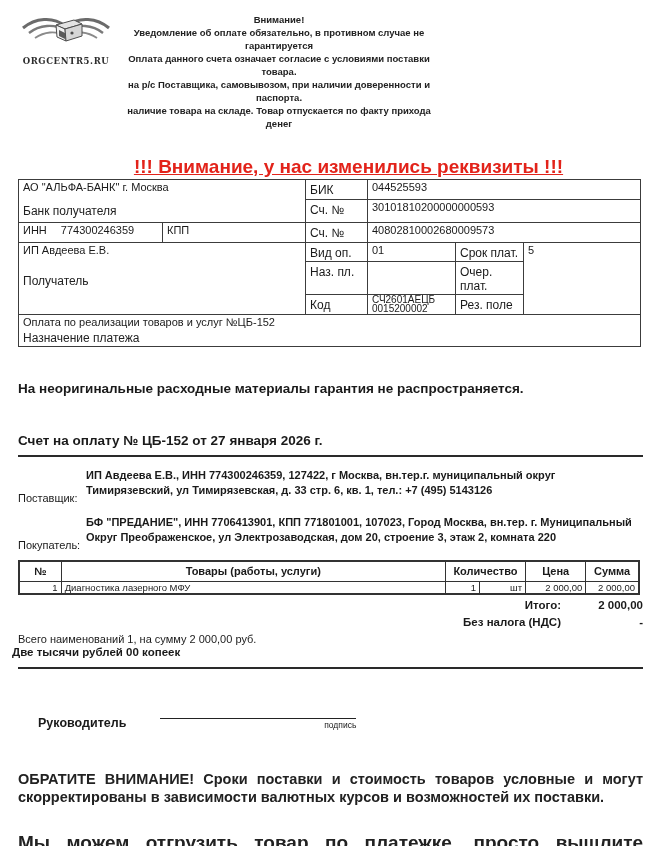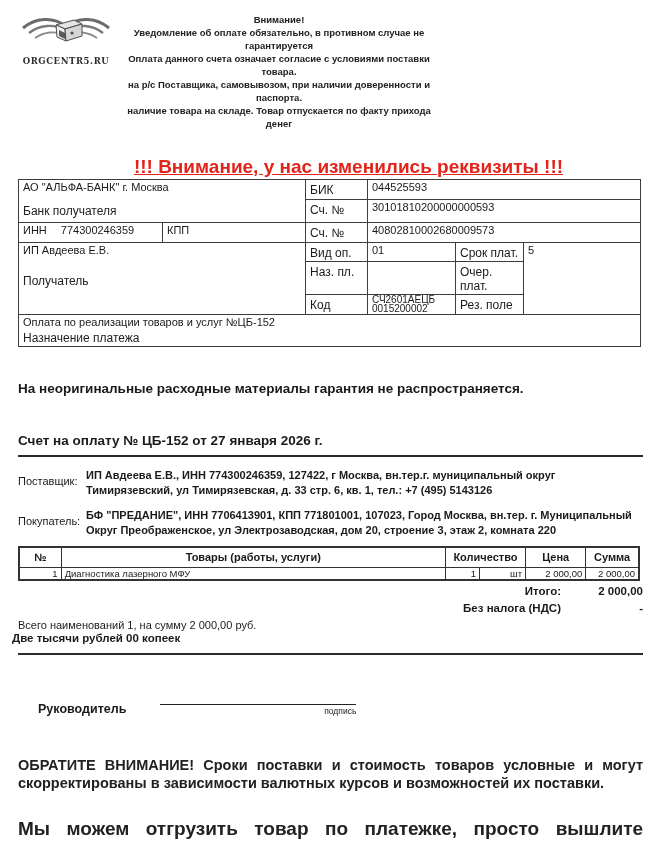--- a/index.html
+++ b/index.html
@@ -32,21 +32,21 @@
   .kod-val{font-size:10px;line-height:8.5px;}
   .inn-gap{margin-left:14px;}
   td.val5{padding-top:14px;font-size:11px;}
   
   .warranty{margin:34px 18px 0;font-size:13.5px;font-weight:bold;}
   .inv-title{margin:37px 18px 0;font-size:13.5px;font-weight:bold;}
   .rule{border:none;border-top:2px solid #2a2a2a;margin:7px 16px 0 18px;}
   .rule2{border:none;border-top:2.5px solid #2a2a2a;margin:9px 16px 0 18px;}
   
   .party{display:flex;margin:11px 16px 0 18px;font-size:11px;}
-  .party-label{width:68px;flex:none;padding-top:7px;}
+  .party-label{width:68px;flex:none;padding-top:7px;margin-top:17px;}
   .party-text{font-weight:bold;line-height:14.5px;}
   
   table.items{border-collapse:collapse;table-layout:fixed;width:622px;margin:9px 16px 0 18px;border:2px solid #333;}
   table.items th{font-size:11px;font-weight:bold;border:1px solid #333;height:20px;padding:0 3px;}
   table.items td{font-size:9.5px;border:1px solid #333;border-bottom:2px solid #333;padding:0 3px;height:13px;}
   .ta-l{text-align:left;}.ta-r{text-align:right;}.ta-c{text-align:center;}
   
   .totals-row{display:flex;justify-content:flex-end;margin:3px 16px 0 0;font-size:11.5px;font-weight:bold;line-height:14px;padding-left:27px;}
   .totals-value{width:82px;text-align:right;}
   .count-line{margin:4px 18px 0;font-size:11px;}

